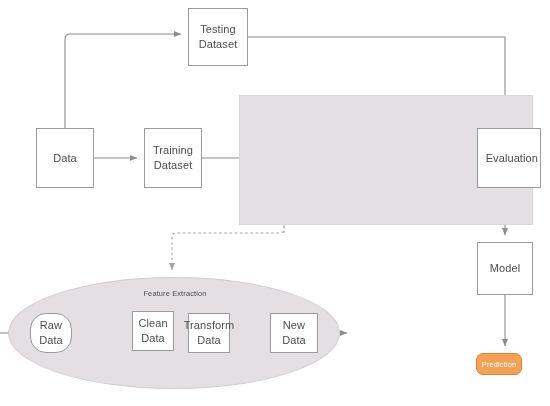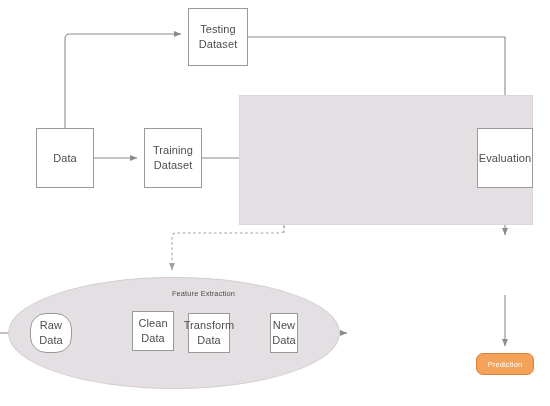--- a/index.html
+++ b/index.html
@@ -88,21 +88,21 @@
 </style>
 </head>
 <body>
 
 <div id="canvas">
 
   <div class="group-box" style="left:239px; top:95px; width:294px; height:130px;"></div>
 
   <div class="ellipse-group" style="left:8px; top:277px; width:332px; height:112px;"></div>
 
-  <div class="ellipse-title" style="left:115px; top:289px; width:120px;text-align:right;">Feature Extraction</div>
+  <div class="ellipse-title" style="left:115px; top:289px; width:120px;">Feature Extraction</div>
 
   <svg id="edges" viewBox="0 0 550 406" width="550" height="406" xmlns="http://www.w3.org/2000/svg">
     <defs>
       <marker id="ah" markerWidth="9" markerHeight="9" refX="7.4" refY="3.2" orient="auto" markerUnits="userSpaceOnUse">
         <path d="M0,0 L7.6,3.2 L0,6.4 z" fill="#8c8c8c"></path>
       </marker>
       <marker id="ahd" markerWidth="9" markerHeight="9" refX="7.2" refY="3.1" orient="auto" markerUnits="userSpaceOnUse">
         <path d="M0,0 L7.4,3.1 L0,6.2 z" fill="#a8a0a4"></path>
       </marker>
     </defs>
@@ -153,42 +153,45 @@
     <span class="label">Data</span>
   </div>
 
   <div class="node" style="left:144px; top:128px; width:58px; height:60px;">
     <span class="label">Training
 Dataset</span>
   </div>
 
 
 
-  <div class="node" style="left:477px; top:128px; width:56px; height:60px;">
+  <div class="node" style="left:477px; top:128px; width:64px; height:60px;justify-content:flex-end;">
     <span class="label">Evaluation</span>
   </div>
 
+  <div class="node" style="left:477px; top:242px; width:56px; height:53px;">
+    <span class="label">Model</span>
+  </div>
 
   <div class="node" style="left:30px; top:313px; width:42px; height:40px;border-radius:16px;">
     <span class="label">Raw
 Data</span>
   </div>
 
   <div class="node" style="left:109px; top:311px; width:42px; height:40px;margin-left:23px;">
     <span class="label">Clean
 Data</span>
   </div>
 
   <div class="node" style="left:188px; top:313px; width:42px; height:40px;">
     <span class="label">Transform
 Data</span>
   </div>
 
-  <div class="node" style="left:270px; top:313px; width:28px; height:40px;align-items:center;">
+  <div class="node" style="left:270px; top:313px; width:48px; height:40px;align-items:center;">
     <span class="label">New
 Data</span>
   </div>
 
-  <div class="pill" style="left:476px; top:353px; width:58px; height:22px;">
+  <div class="pill" style="left:476px; top:353px; width:46px; height:22px;">
     <span class="label">Prediction</span>
   </div>
 
 </div>
 
 </body></html>

